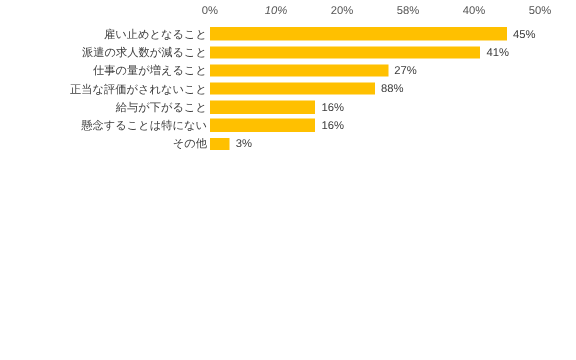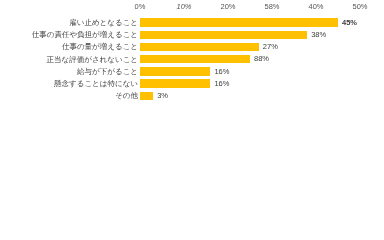--- a/index.html
+++ b/index.html
@@ -98,28 +98,28 @@
       <div class="axis-tick" style="left: 272px;">58%</div>
       <div class="axis-tick" style="left: 316px;">40%</div>
       <div class="axis-tick" style="left: 360px;">50%</div>
     </div>
 
   <div id="rows">
       <div class="row">
         <div class="row-label">雇い止めとなること</div>
         <div class="bar-track">
           <div class="bar" style="width: 198px; background: rgb(255, 192, 0);"></div>
-          <div class="bar-value" style="left: 202px; font-weight: bold;">45%</div>
+          <div class="bar-value" style="left: 202px;">45%</div>
         </div>
       </div>
       <div class="row">
-        <div class="row-label">仕事の責任や負担が増えること</div>
+        <div class="row-label">派遣の求人数が減ること</div>
         <div class="bar-track">
-          <div class="bar" style="width: 167.2px; background: rgb(255, 192, 0);"></div>
-          <div class="bar-value" style="left: 171.2px;">38%</div>
+          <div class="bar" style="width: 180.4px; background: rgb(255, 192, 0);"></div>
+          <div class="bar-value" style="left: 184.4px;">41%</div>
         </div>
       </div>
       <div class="row">
         <div class="row-label">仕事の量が増えること</div>
         <div class="bar-track">
           <div class="bar" style="width: 118.8px; background: rgb(255, 192, 0);"></div>
           <div class="bar-value" style="left: 122.8px;">27%</div>
         </div>
       </div>
       <div class="row">

